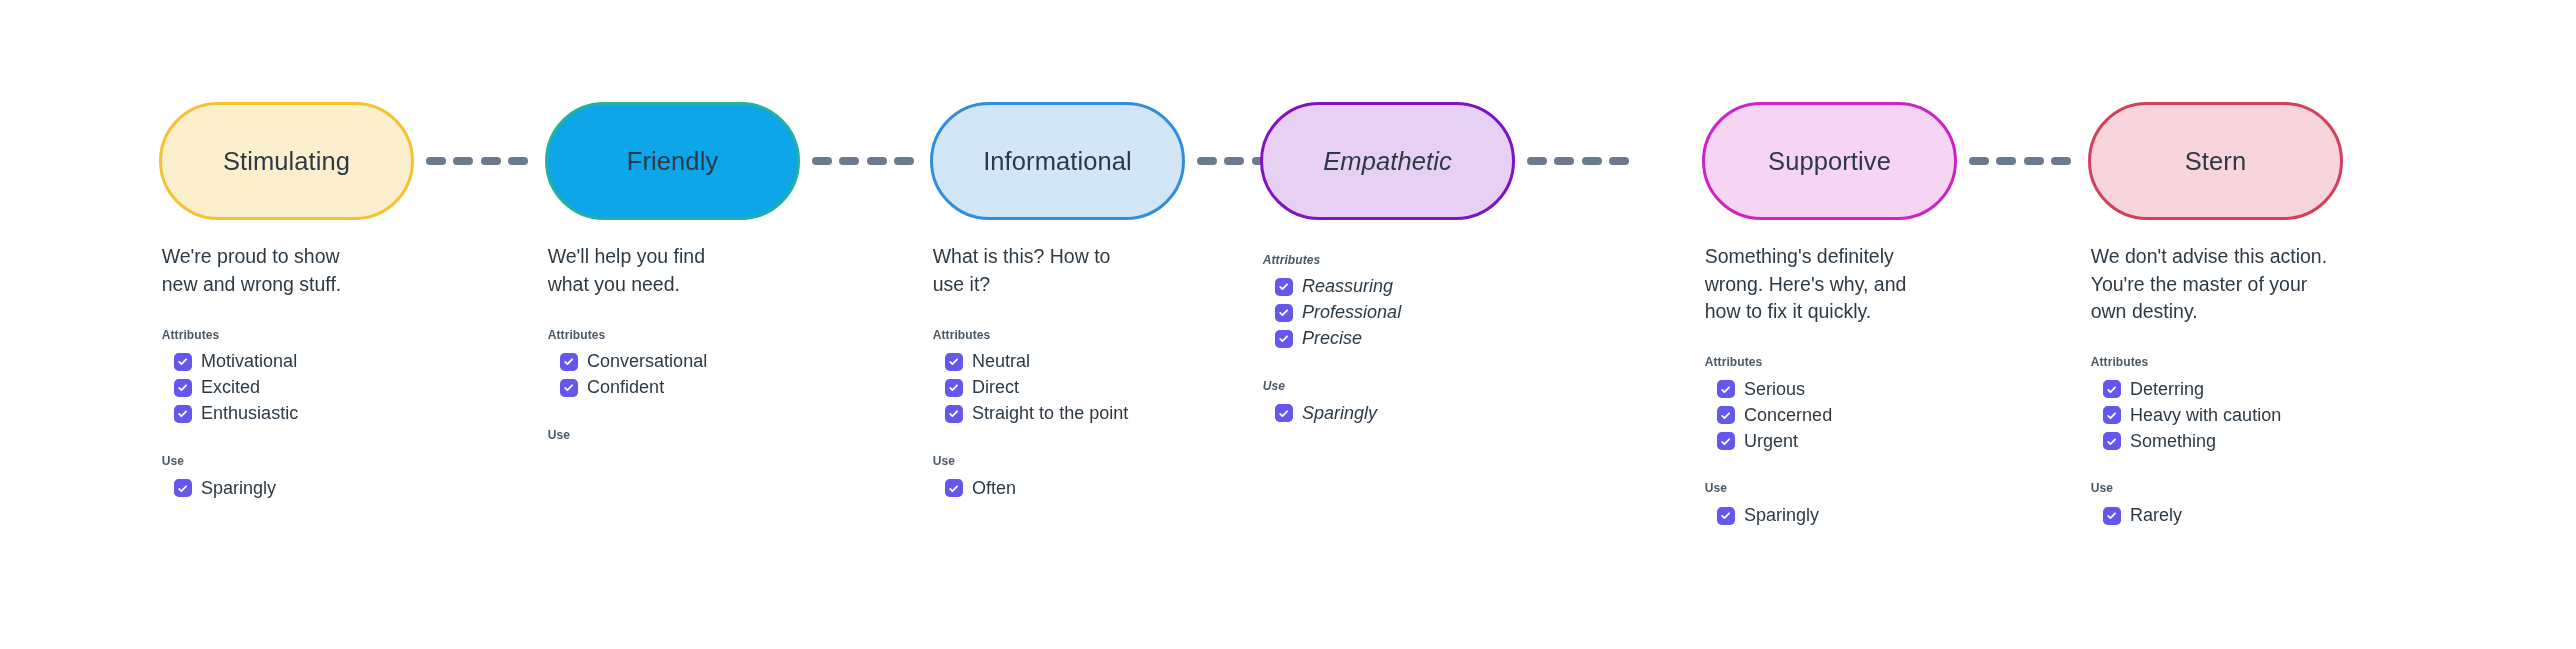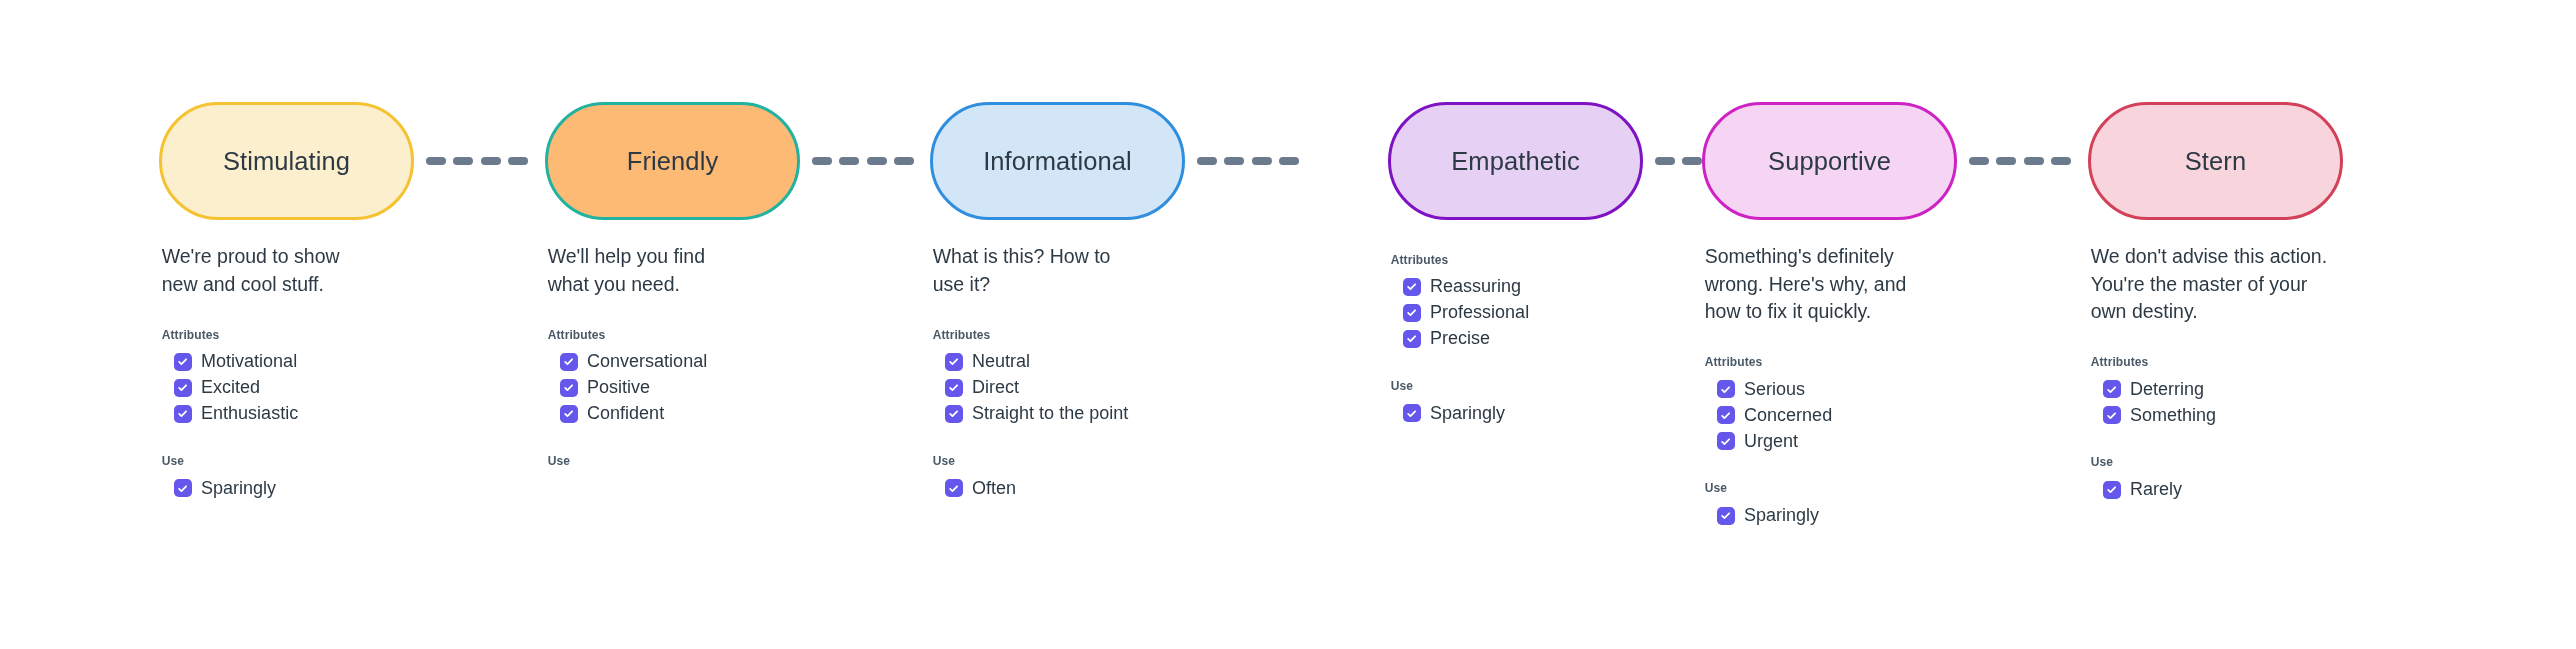--- a/index.html
+++ b/index.html
@@ -142,21 +142,21 @@
             <span class="pill-label">Stimulating</span>
           </div>
           <div class="connector">
             <span class="dash"></span>
             <span class="dash"></span>
             <span class="dash"></span>
             <span class="dash"></span>
           </div>
         </div>
         <div class="desc">We're proud to show
-new and cool stuff.</div>
+new and wrong stuff.</div>
         <div class="group attributes">
           <div class="group-title">Attributes</div>
           <div class="check-row">
             <span class="checkbox" style="background: rgb(101, 87, 235);">
               <svg width="11.4" height="11.4" viewBox="0 0 17 17" aria-hidden="true">
                 <path d="M3.2 8.8 L6.6 12.1 L13.6 4.9" fill="none" stroke="#ffffff" stroke-width="2.6" stroke-linecap="round" stroke-linejoin="round"></path>
               </svg>
             </span>
             <span class="check-label">Motivational</span>
           </div>
@@ -184,21 +184,21 @@
               <svg width="11.4" height="11.4" viewBox="0 0 17 17" aria-hidden="true">
                 <path d="M3.2 8.8 L6.6 12.1 L13.6 4.9" fill="none" stroke="#ffffff" stroke-width="2.6" stroke-linecap="round" stroke-linejoin="round"></path>
               </svg>
             </span>
             <span class="check-label">Sparingly</span>
           </div>
         </div>
       </div>
       <div class="tone-col" style="left: 545px;">
         <div class="pill-row">
-          <div class="pill" style="border-color: rgb(33, 178, 160); background: #fdba74;">
+          <div class="pill" style="border-color: rgb(33, 178, 160); background: #0ea5e9;">
             <span class="pill-label">Friendly</span>
           </div>
           <div class="connector">
             <span class="dash"></span>
             <span class="dash"></span>
             <span class="dash"></span>
             <span class="dash"></span>
           </div>
         </div>
         <div class="desc">We'll help you find
@@ -212,28 +212,20 @@
               </svg>
             </span>
             <span class="check-label">Conversational</span>
           </div>
           <div class="check-row">
             <span class="checkbox" style="background: rgb(101, 87, 235);">
               <svg width="11.4" height="11.4" viewBox="0 0 17 17" aria-hidden="true">
                 <path d="M3.2 8.8 L6.6 12.1 L13.6 4.9" fill="none" stroke="#ffffff" stroke-width="2.6" stroke-linecap="round" stroke-linejoin="round"></path>
               </svg>
             </span>
-            <span class="check-label">Positive</span>
-          </div>
-          <div class="check-row">
-            <span class="checkbox" style="background: rgb(101, 87, 235);">
-              <svg width="11.4" height="11.4" viewBox="0 0 17 17" aria-hidden="true">
-                <path d="M3.2 8.8 L6.6 12.1 L13.6 4.9" fill="none" stroke="#ffffff" stroke-width="2.6" stroke-linecap="round" stroke-linejoin="round"></path>
-              </svg>
-            </span>
             <span class="check-label">Confident</span>
           </div>
         </div>
         <div class="group use">
           <div class="group-title">Use</div>
         </div>
       </div>
       <div class="tone-col" style="left: 930px;">
         <div class="pill-row">
           <div class="pill" style="border-color: rgb(47, 143, 222); background: rgb(211, 230, 248);">
@@ -280,21 +272,21 @@
           <div class="check-row">
             <span class="checkbox" style="background: rgb(101, 87, 235);">
               <svg width="11.4" height="11.4" viewBox="0 0 17 17" aria-hidden="true">
                 <path d="M3.2 8.8 L6.6 12.1 L13.6 4.9" fill="none" stroke="#ffffff" stroke-width="2.6" stroke-linecap="round" stroke-linejoin="round"></path>
               </svg>
             </span>
             <span class="check-label">Often</span>
           </div>
         </div>
       </div>
-      <div class="tone-col" style="left: 1388px;">
+      <div class="tone-col" style="left: 1260px; font-style: italic;">
         <div class="pill-row">
           <div class="pill" style="border-color: rgb(127, 19, 196); background: rgb(230, 208, 244);">
             <span class="pill-label">Empathetic</span>
           </div>
           <div class="connector">
             <span class="dash"></span>
             <span class="dash"></span>
             <span class="dash"></span>
             <span class="dash"></span>
           </div>
@@ -410,20 +402,28 @@
               </svg>
             </span>
             <span class="check-label">Deterring</span>
           </div>
           <div class="check-row">
             <span class="checkbox" style="background: rgb(101, 87, 235);">
               <svg width="11.4" height="11.4" viewBox="0 0 17 17" aria-hidden="true">
                 <path d="M3.2 8.8 L6.6 12.1 L13.6 4.9" fill="none" stroke="#ffffff" stroke-width="2.6" stroke-linecap="round" stroke-linejoin="round"></path>
               </svg>
             </span>
+            <span class="check-label">Heavy with caution</span>
+          </div>
+          <div class="check-row">
+            <span class="checkbox" style="background: rgb(101, 87, 235);">
+              <svg width="11.4" height="11.4" viewBox="0 0 17 17" aria-hidden="true">
+                <path d="M3.2 8.8 L6.6 12.1 L13.6 4.9" fill="none" stroke="#ffffff" stroke-width="2.6" stroke-linecap="round" stroke-linejoin="round"></path>
+              </svg>
+            </span>
             <span class="check-label">Something</span>
           </div>
         </div>
         <div class="group use">
           <div class="group-title">Use</div>
           <div class="check-row">
             <span class="checkbox" style="background: rgb(101, 87, 235);">
               <svg width="11.4" height="11.4" viewBox="0 0 17 17" aria-hidden="true">
                 <path d="M3.2 8.8 L6.6 12.1 L13.6 4.9" fill="none" stroke="#ffffff" stroke-width="2.6" stroke-linecap="round" stroke-linejoin="round"></path>
               </svg>

